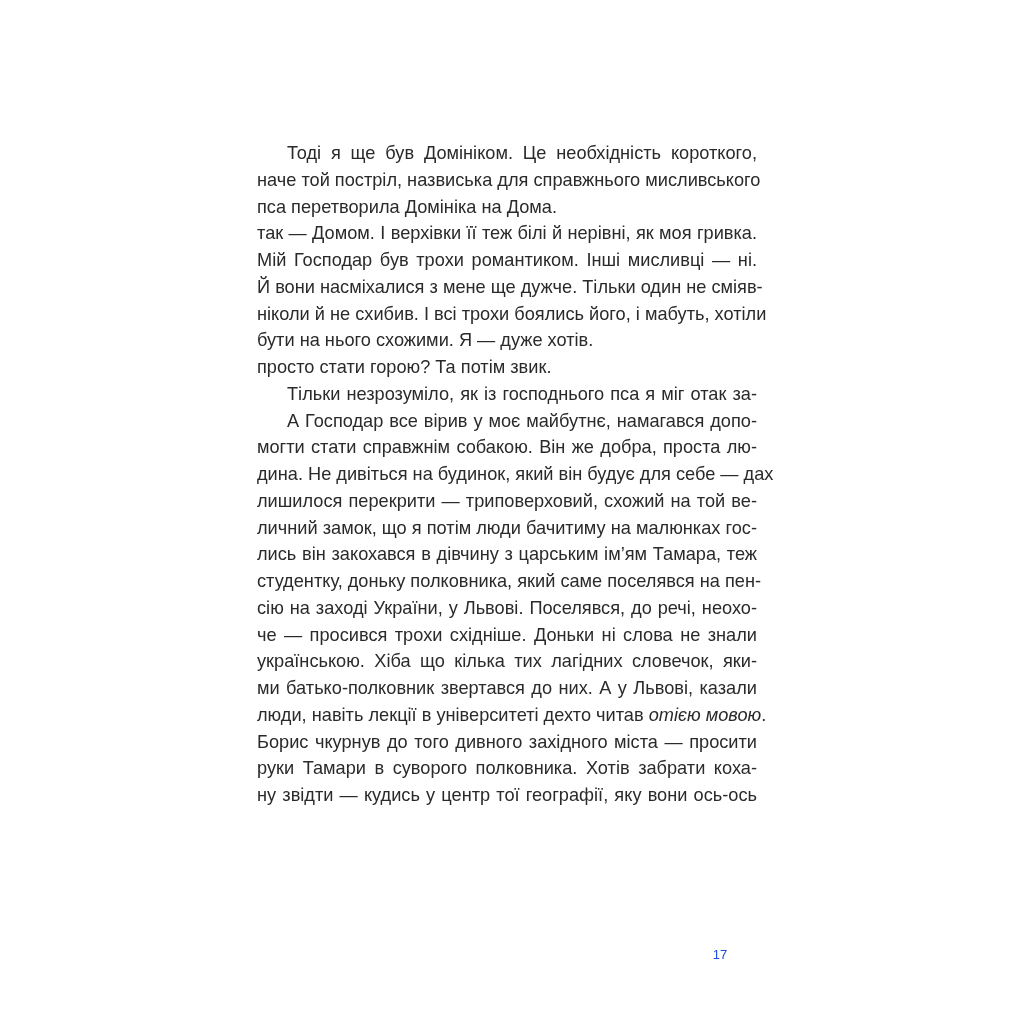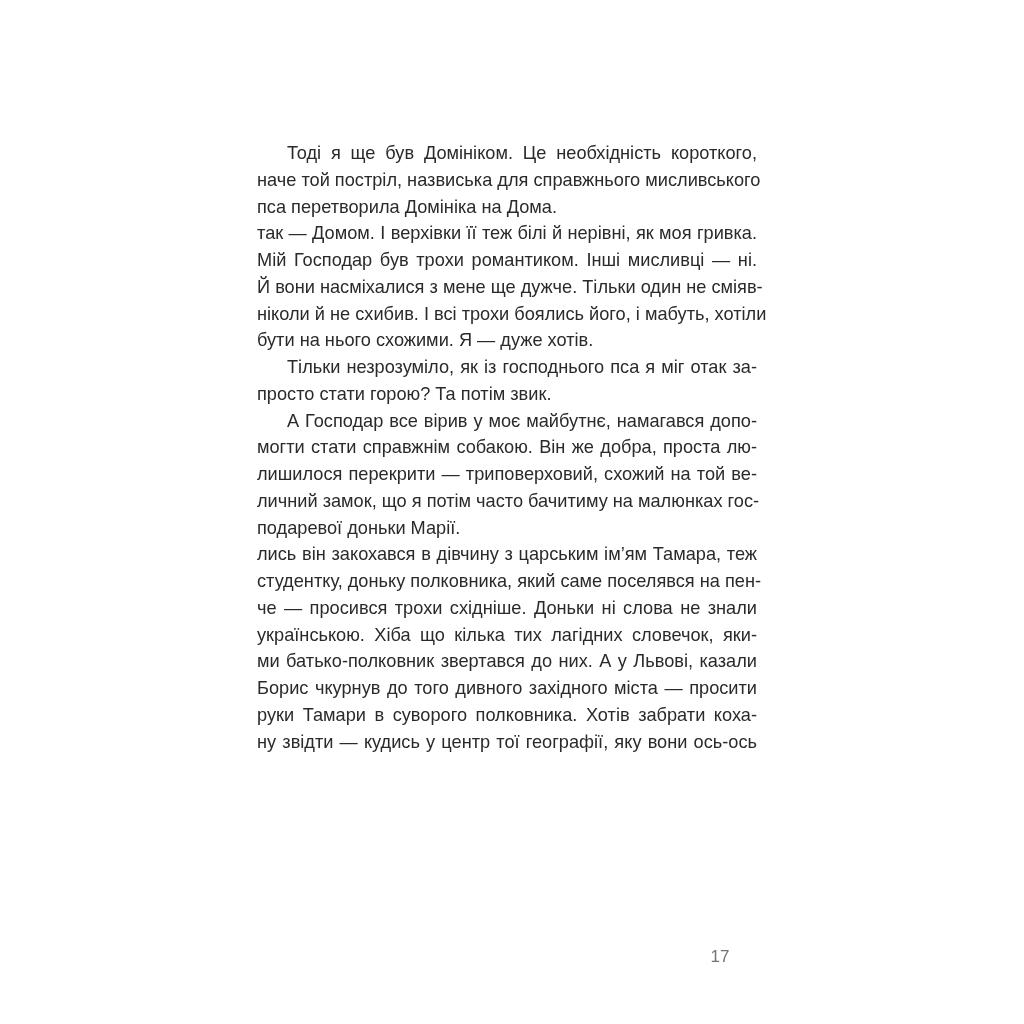--- a/index.html
+++ b/index.html
@@ -48,54 +48,56 @@
     .line .it {
       font-style: italic;
     }
     .page-number {
       position: absolute;
       left: 708px;
       top: 947px;
       width: 24px;
       text-align: center;
       font-family: "Liberation Sans", "DejaVu Sans", sans-serif;
-      font-size: 17px;
-      color: #737373;
+      font-size: 13px;
+      color: #1d4ed8;
     }
   </style>
 </head>
 <body>
 
 <div class="page">
   <div class="text-block">
 
     <span class="line indent">Тоді я ще був Домініком. Це необхідність короткого,</span>
     <span class="line">наче той постріл, назвиська для справжнього мисливського</span>
     <span class="line last">пса перетворила Домініка на Дома.</span>
 
     <span class="line">так — Домом. І верхівки її теж білі й нерівні, як моя гривка.</span>
     <span class="line">Мій Господар був трохи романтиком. Інші мисливці — ні.</span>
     <span class="line">Й вони насміхалися з мене ще дужче. Тільки один не сміяв-</span>
     <span class="line">ніколи й не схибив. І всі трохи боялись його, і мабуть, хотіли</span>
     <span class="line last">бути на нього схожими. Я — дуже хотів.</span>
 
+    <span class="line last">просто стати горою? Та потім звик.</span>
     <span class="line indent">Тільки незрозуміло, як із господнього пса я міг отак за-</span>
-    <span class="line last">просто стати горою? Та потім звик.</span>
 
     <span class="line indent">А Господар все вірив у моє майбутнє, намагався допо-</span>
     <span class="line">могти стати справжнім собакою. Він же добра, проста лю-</span>
+    <span class="line">дина. Не дивіться на будинок, який він будує для себе — дах</span>
     <span class="line">лишилося перекрити — триповерховий, схожий на той ве-</span>
-    <span class="line">личний замок, що я потім часто бачитиму на малюнках гос-</span>
-    <span class="line last">подаревої доньки Марії.</span>
+    <span class="line">личний замок, що я потім люди бачитиму на малюнках гос-</span>
 
     <span class="line">лись він закохався в дівчину з царським ім’ям Тамара, теж</span>
     <span class="line">студентку, доньку полковника, який саме поселявся на пен-</span>
+    <span class="line">сію на заході України, у Львові. Поселявся, до речі, неохо-</span>
     <span class="line">че — просився трохи східніше. Доньки ні слова не знали</span>
     <span class="line">українською. Хіба що кілька тих лагідних словечок, яки-</span>
     <span class="line">ми батько-полковник звертався до них. А у Львові, казали</span>
+    <span class="line"><span>люди, навіть лекції в університеті дехто читав</span> <span class="it">отією мовою</span><span>.</span></span>
     <span class="line">Борис чкурнув до того дивного західного міста — просити</span>
     <span class="line">руки Тамари в суворого полковника. Хотів забрати коха-</span>
     <span class="line">ну звідти — кудись у центр тої географії, яку вони ось-ось</span>
 
   </div>
 
   <div class="page-number">17</div>
 </div>
 
 </body></html>

